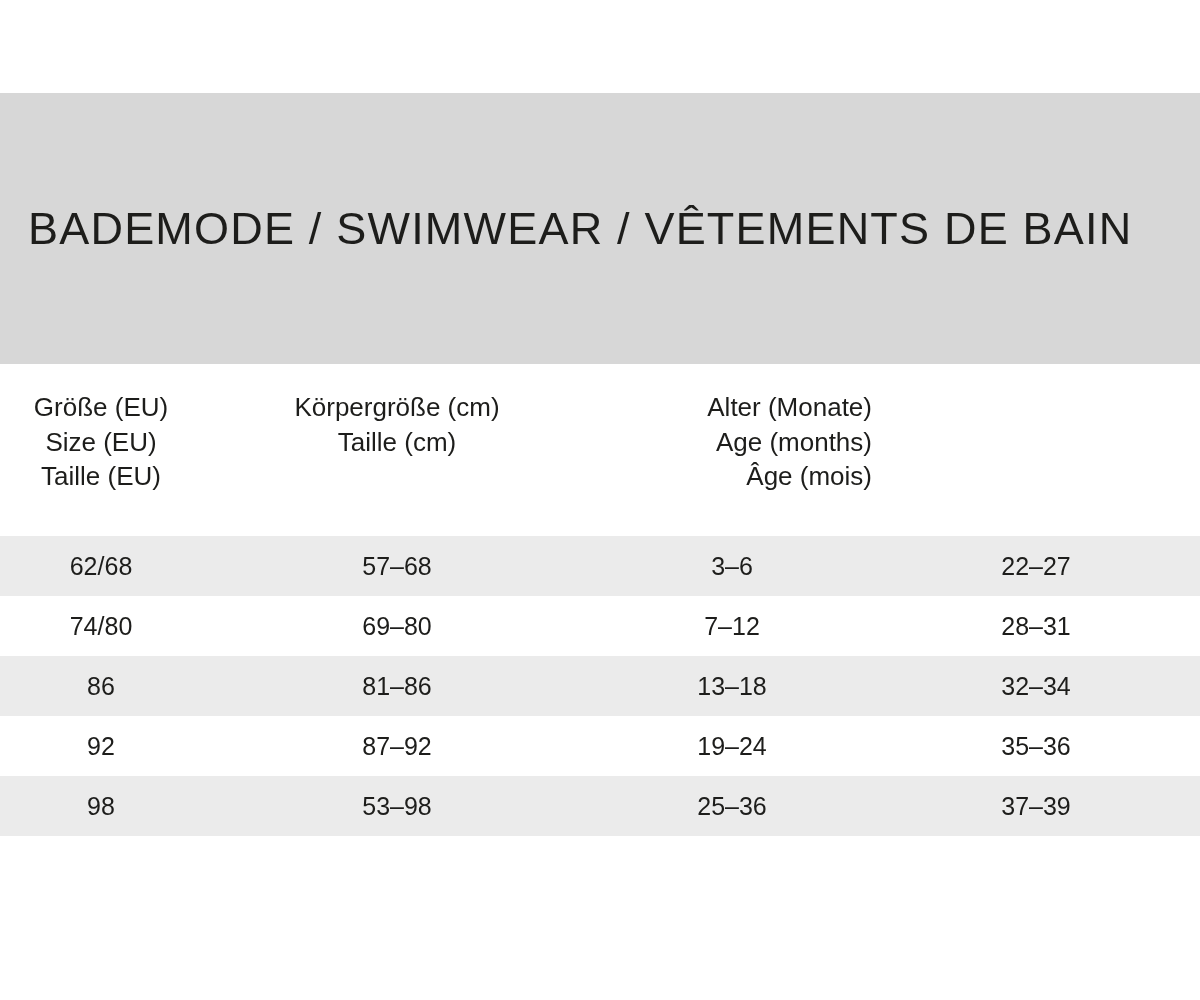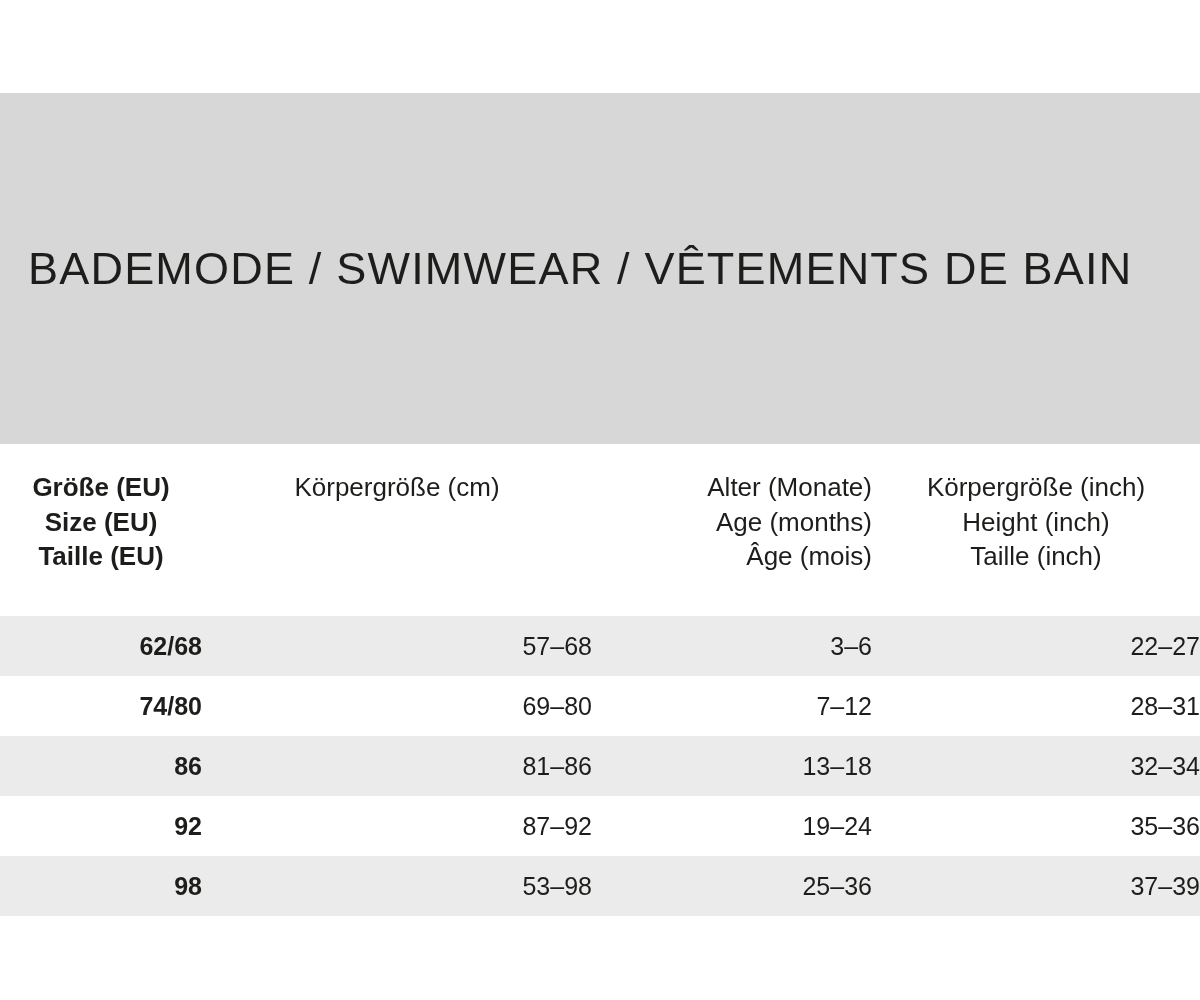--- a/index.html
+++ b/index.html
@@ -23,21 +23,21 @@
   }
 
   
   .top-spacer {
     height: 93px;
     background: #ffffff;
   }
 
   
   .title-banner {
-    height: 351px;
+    height: 271px;
     background: #d7d7d7;
     display: flex;
     align-items: center;
     padding: 0 0 0 28px;
     box-sizing: border-box;
   }
   .title-text {
     font-size: 45px;
     font-weight: 400;
     letter-spacing: 1.2px;
@@ -61,37 +61,37 @@
     line-height: 1.33;
     color: #1d1d1b;
     font-weight: 400;
   }
   .header-cell .line {
     display: block;
     white-space: nowrap;
   }
 
   
-  .col-1 { width: 202px; font-weight: bold; }
+  .col-1 { width: 202px; }
   .col-2 { width: 390px; }
   .col-3 { width: 280px; text-align: right; }
   .col-4 { width: 328px; }
 
   
   .data-row {
     display: flex;
     height: 60px;
     align-items: center;
     background: #ffffff;
   }
   .data-row.shade {
     background: #ebebeb;
   }
   .data-cell {
-    text-align: right;
+    text-align: center;
     font-size: 25px;
     color: #1d1d1b;
     box-sizing: border-box;
     white-space: nowrap;
   }
 
   .bottom-spacer {
     height: 90px;
     background: #ffffff;
   }
@@ -108,30 +108,26 @@
   </div>
 
   <div class="header-row">
     <div class="header-cell col-1">
       <span class="line">Größe (EU)</span>
       <span class="line">Size (EU)</span>
       <span class="line">Taille (EU)</span>
     </div>
     <div class="header-cell col-2">
       <span class="line">Körpergröße (cm)</span>
+      <span class="line">Taille (cm)</span>
     </div>
     <div class="header-cell col-3">
       <span class="line">Alter (Monate)</span>
       <span class="line">Age (months)</span>
       <span class="line">Âge (mois)</span>
-    </div>
-    <div class="header-cell col-4">
-      <span class="line">Körpergröße (inch)</span>
-      <span class="line">Height (inch)</span>
-      <span class="line">Taille (inch)</span>
     </div>
   </div>
 
   <div class="data-row shade">
     <div class="data-cell col-1">62/68</div>
     <div class="data-cell col-2">57–68</div>
     <div class="data-cell col-3">3–6</div>
     <div class="data-cell col-4">22–27</div>
   </div>
 

